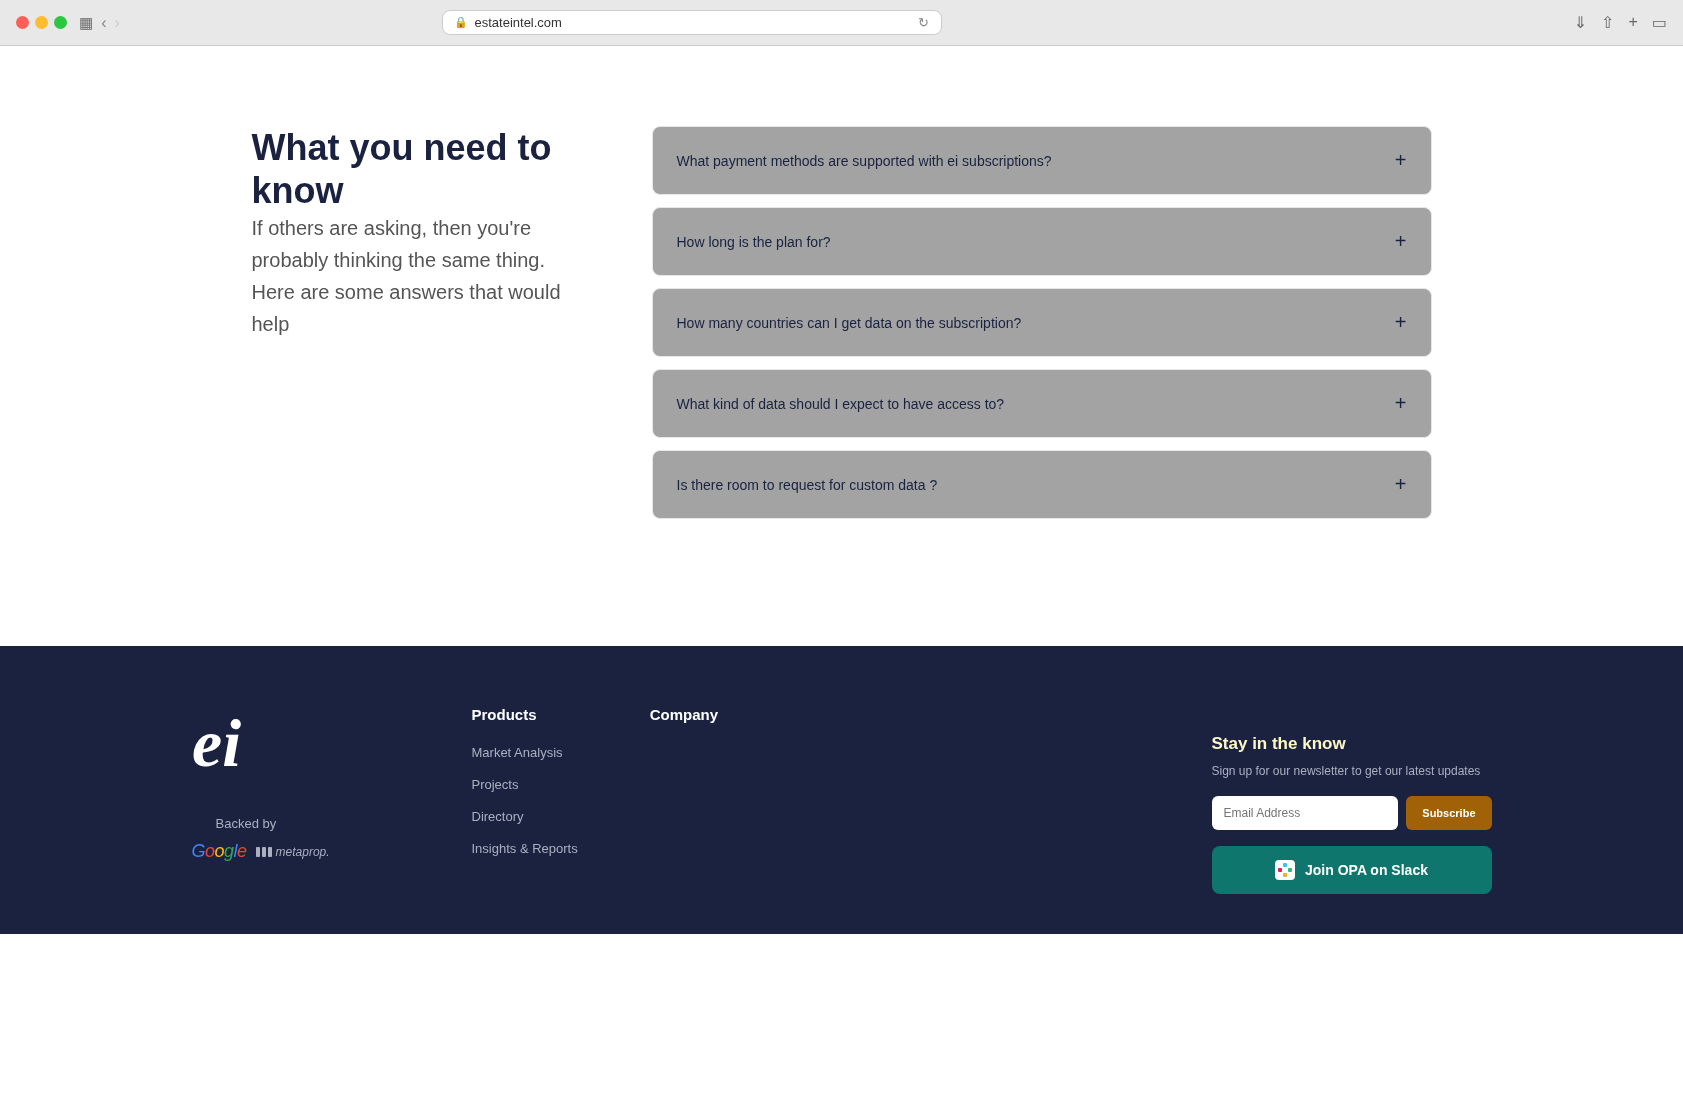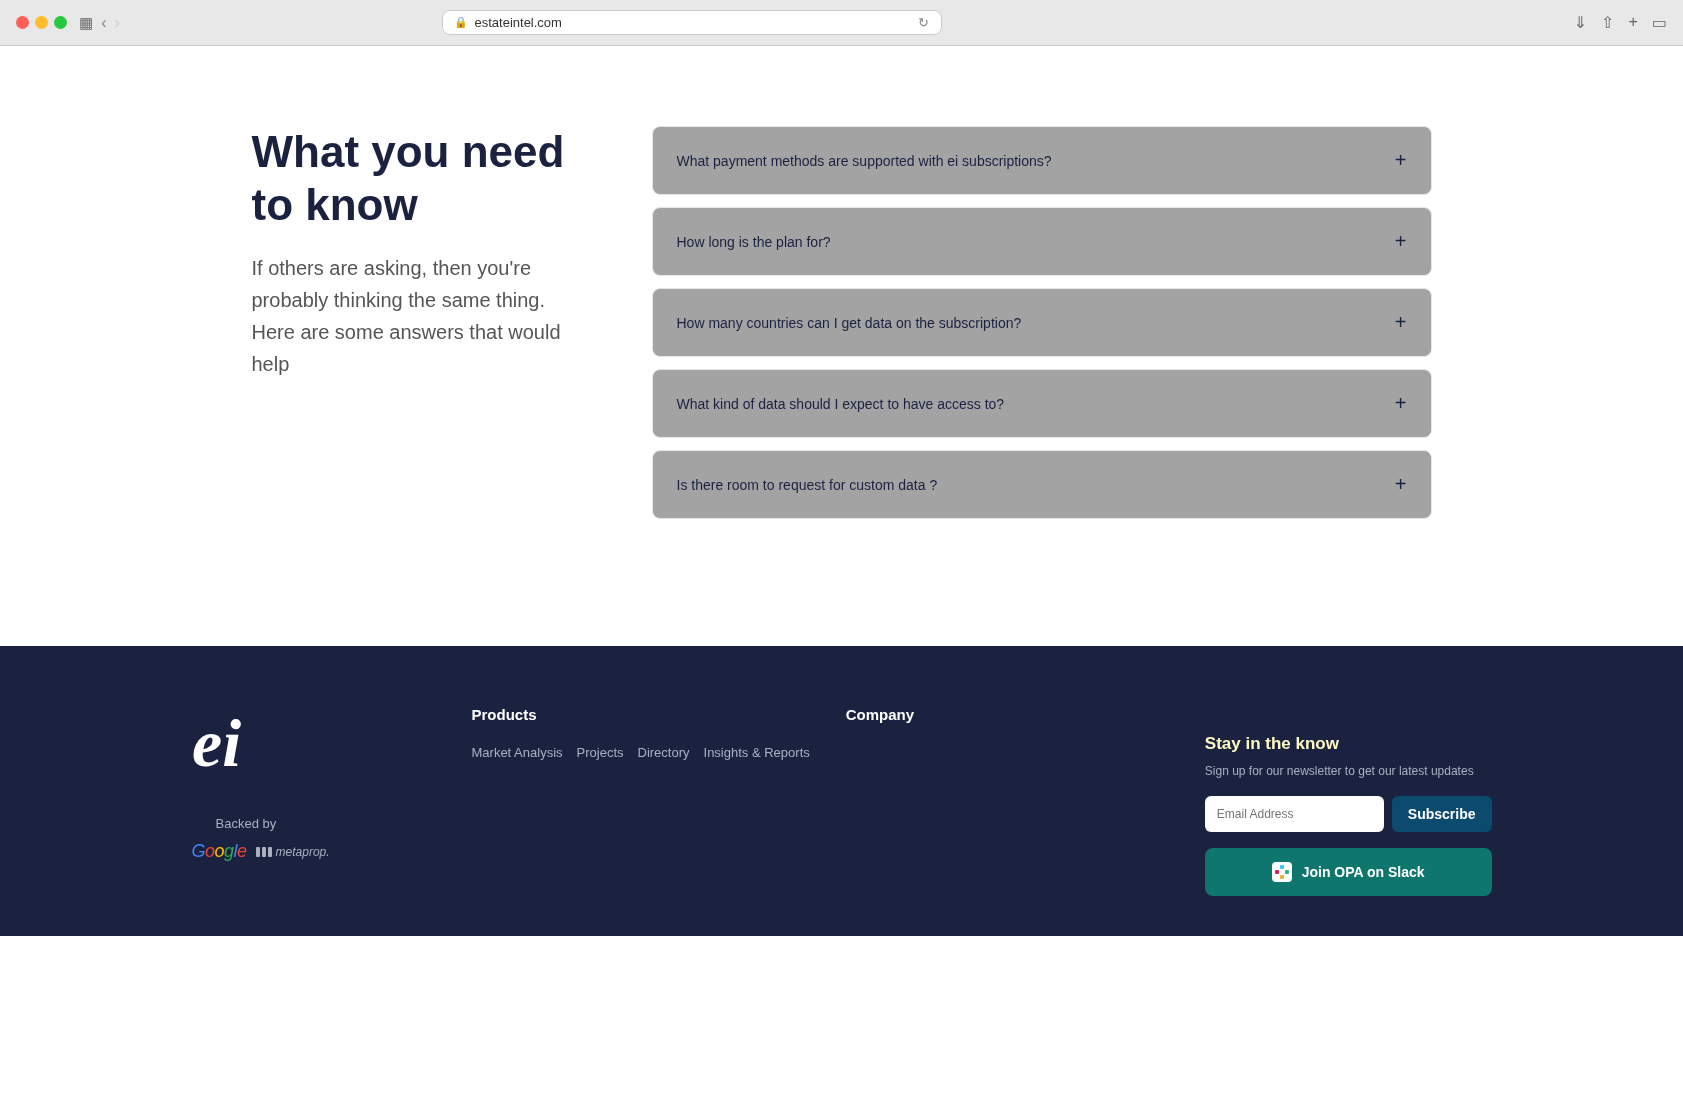--- a/index.html
+++ b/index.html
@@ -75,25 +75,24 @@
       display: flex;
       gap: 80px;
       align-items: flex-start;
     }
 
     .faq-left {
       flex: 0 0 320px;
     }
 
     .faq-title {
-      font-size: 44px;
+      font-size: 36px;
       font-weight: 700;
       color: #1a2240;
       line-height: 1.2;
-      margin-bottom: 20px;
     }
 
     .faq-subtitle {
       font-size: 20px;
       color: #555;
       line-height: 1.6;
     }
 
     .faq-right {
       flex: 1;
@@ -192,34 +191,34 @@
       font-size: 12px;
       color: #aab0c0;
       display: flex;
       align-items: center;
       gap: 4px;
     }
 
     .footer-links {
       flex: 1;
       display: flex;
-      gap: 36px;
+      gap: 72px;
     }
 
     .footer-col h4 {
       font-size: 15px;
       font-weight: 600;
       color: #fff;
       margin-bottom: 20px;
     }
 
     .footer-col ul {
       list-style: none;
       display: flex;
-      flex-direction: row;
+      flex-direction: column;
       gap: 14px;
     }
 
     .footer-col ul li a {
       font-size: 13px;
       color: #aab0c0;
       text-decoration: none;
     }
 
     .footer-newsletter {
@@ -252,26 +251,26 @@
       background: #fff;
       border: none;
       border-radius: 6px;
       padding: 10px 12px;
       font-size: 12px;
       color: #333;
       outline: none;
     }
 
     .newsletter-btn {
-      background: #0c4a6e;
+      background: #a16207;
       color: #fff;
       border: none;
       border-radius: 6px;
       padding: 10px 16px;
-      font-size: 14px;
+      font-size: 11px;
       font-weight: 600;
       cursor: pointer;
       white-space: nowrap;
     }
 
     .join-opa-btn {
       background: #0f766e;
       color: #fff;
       border: none;
       border-radius: 8px;

